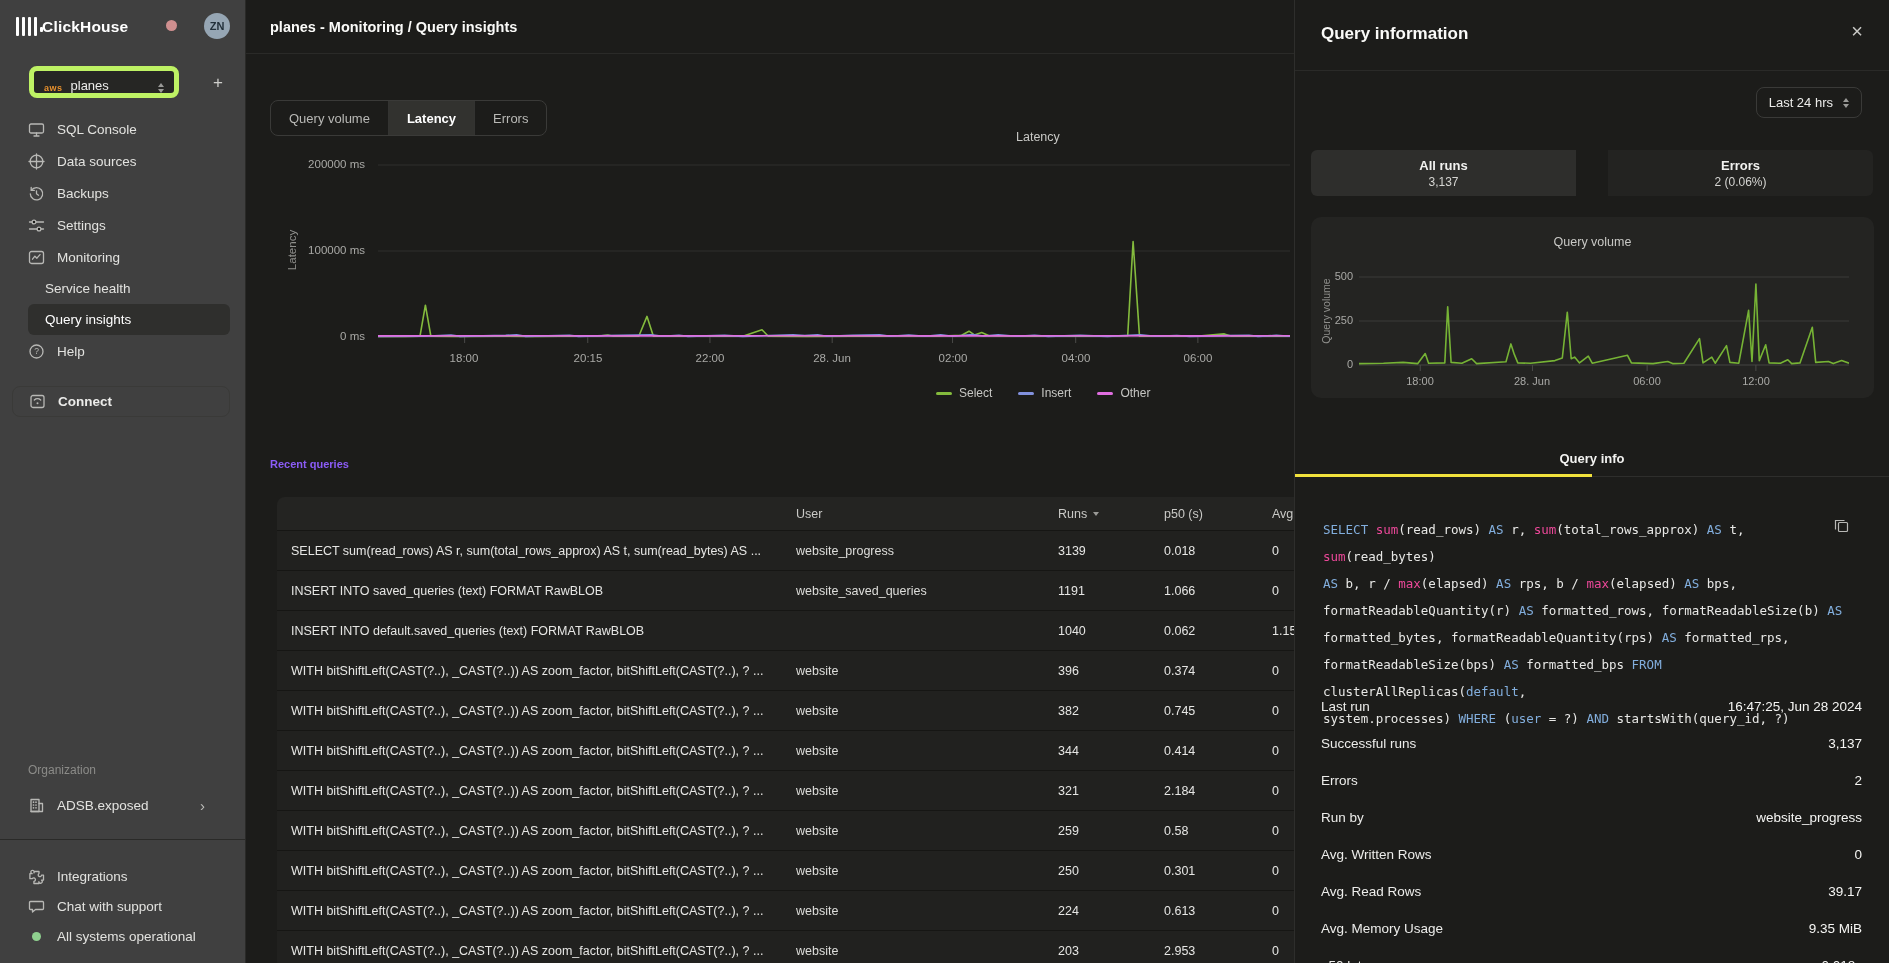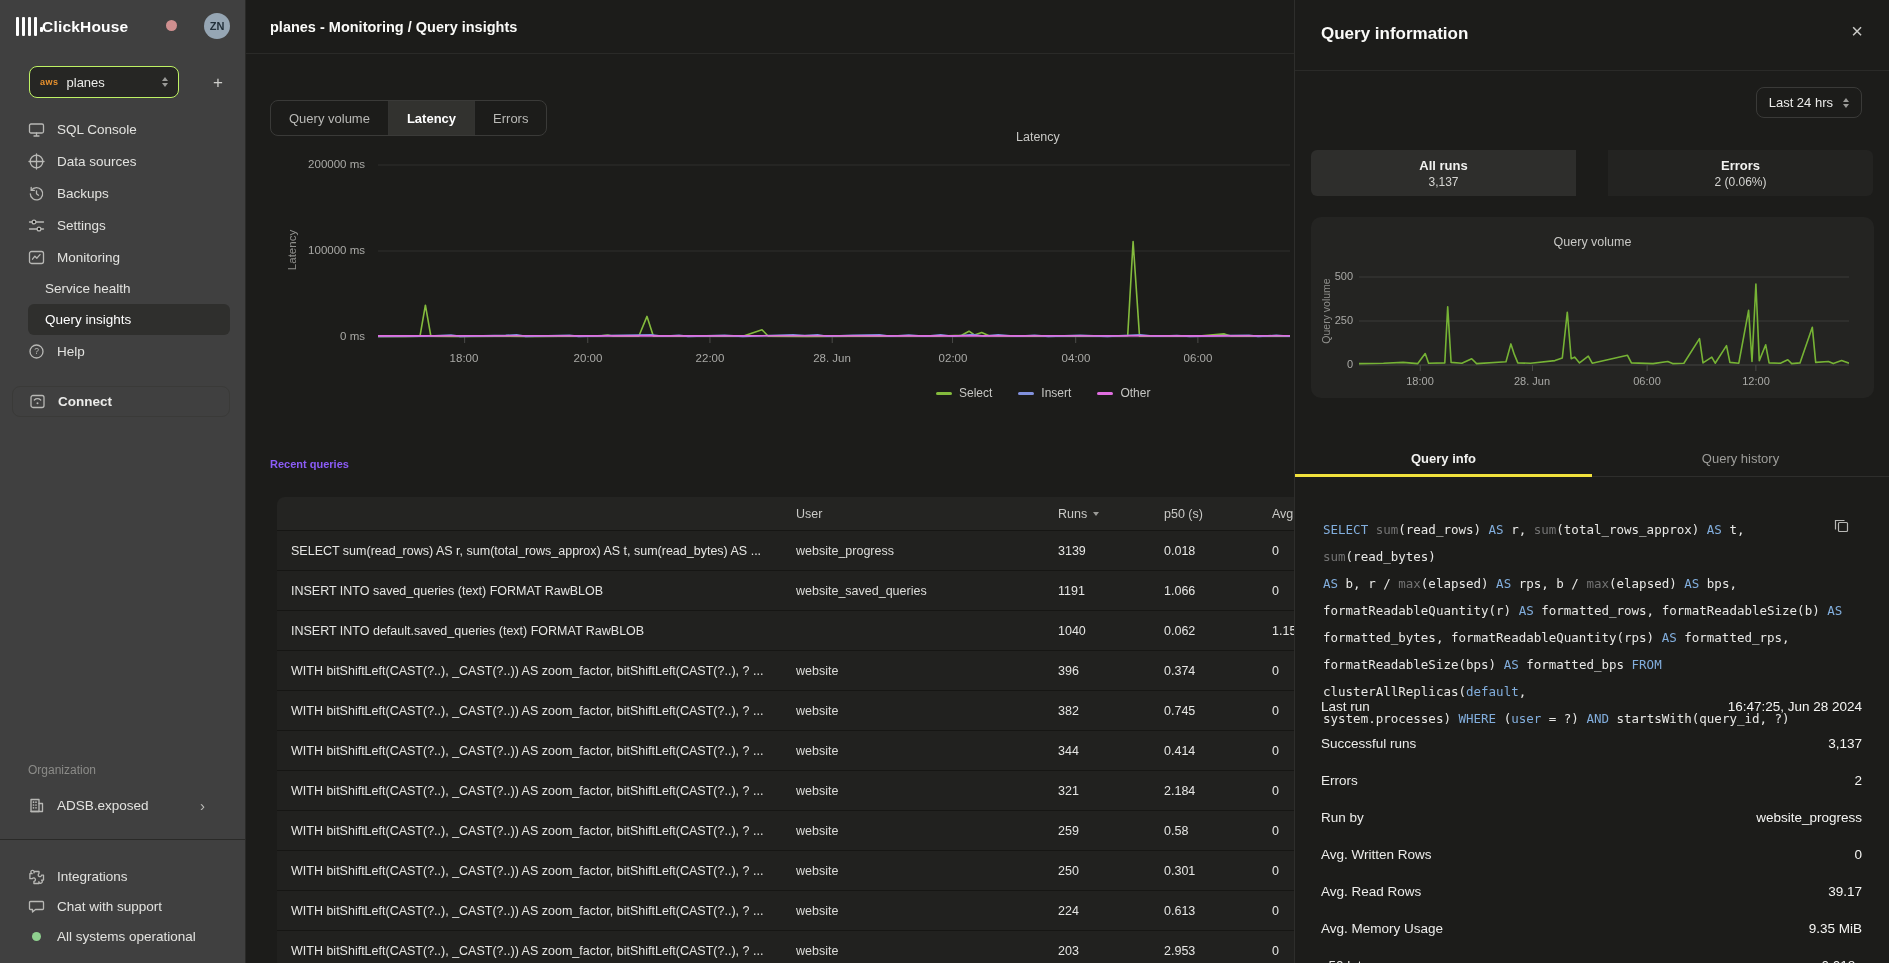--- a/index.html
+++ b/index.html
@@ -11,22 +11,22 @@
   #sidebar { position:fixed; left:0; top:0; width:246px; height:963px;
     background:#404040; border-right:1px solid #2a2a28; z-index:5; }
   .logo-bars { display:inline-flex; align-items:flex-end; gap:3px; height:19px; }
   .logo-bars i { display:block; width:3px; height:19px; background:#fff; border-radius:1px; }
   .logo-bars i.dot { height:5px; margin-bottom:4px; }
   .brand-name { font-size:15.5px; font-weight:700; color:#fff; letter-spacing:.2px; }
   .status-dot { width:11px; height:11px; border-radius:50%; background:#cf8f8f; }
   .avatar { width:26px; height:26px; border-radius:50%; background:#96a6b4; color:#22303a;
     font-size:11px; font-weight:700; display:flex; align-items:center; justify-content:center; }
   .selector { position:absolute; left:29px; top:66px; width:150px; height:32px;
-    background:#262624; border:1px solid #bef264; border-radius:8px;
-    display:flex; align-items:center; padding:0 10px; gap:8px; cursor:pointer; }
+    background:#262624; border:5px solid #bef264; border-radius:8px;
+    display:flex; align-items:flex-end; padding:0 10px; gap:8px; cursor:pointer; }
   .selector .aws { color:#e8912d; font-weight:700; font-size:9px; letter-spacing:.5px; }
   .sel-name { font-size:13px; color:#ececea; flex:1; }
   .updown { display:flex; flex-direction:column; gap:2px; align-items:center; }
   .tri-up { width:0; height:0; border-left:3.5px solid transparent; border-right:3.5px solid transparent; border-bottom:4px solid #9a9a97; }
   .tri-down { width:0; height:0; border-left:3.5px solid transparent; border-right:3.5px solid transparent; border-top:4px solid #9a9a97; }
   .plus-btn { position:absolute; left:205px; top:70px; width:26px; height:26px; border-radius:6px;
     color:#cfcfcc; font-size:17px; display:flex; align-items:center; justify-content:center; cursor:pointer; }
   .nav-item { position:absolute; left:0; width:246px; height:31px; display:flex; align-items:center; cursor:pointer; }
   .nav-item .nicon { position:absolute; left:28px; width:17px; height:17px; display:flex; align-items:center; justify-content:center; }
   .nav-item .nlabel { position:absolute; left:57px; font-size:13.5px; color:#e2e2df; }
@@ -100,21 +100,21 @@
   .qv-ytick { position:absolute; left:0; width:42px; text-align:right; font-size:11px; color:#a9a9a6; }
   .qv-xtick { position:absolute; transform:translateX(-50%); top:158px; font-size:11px; color:#a9a9a6; }
   #qv-svg { position:absolute; left:48px; top:38px; }
   .panel-tabs { position:absolute; left:0; top:440px; width:100%; height:37px; border-bottom:1px solid #2e2e2c; display:flex; }
   .ptab { flex:1; display:flex; align-items:center; justify-content:center; font-size:13px; color:#9d9d9a; cursor:pointer; }
   .ptab.active { color:#f2f2f0; font-weight:600; }
   .ptab-underline { position:absolute; left:0; top:474px; width:297px; height:3px; background:#f1e13c; }
   #code { position:absolute; left:28px; top:516px; width:540px; font-family:"DejaVu Sans Mono", monospace;
     font-size:12.5px; line-height:27px; color:#e8e8e6; }
   .c-kw { color:#82aedd; }
-  .c-fn { color:#737373; }
+  .c-fn { color:#ec4899; }
   #copy-icon { position:absolute; right:40px; top:518px; cursor:pointer; }
   #stats { position:absolute; left:26px; right:27px; top:688px; }
   .stat-row { height:37px; display:flex; align-items:center; justify-content:space-between; }
   .stat-label { font-size:13.5px; color:#ececea; }
   .stat-value { font-size:13.5px; color:#f5f5f3; }
 </style>
 </head>
 <body>
 
 <div id="sidebar">
@@ -279,21 +279,21 @@
       <line x1="454.176" x2="454.176" y1="197" y2="203" stroke="#4a4a48" stroke-width="1"></line>
       <line x1="574.5600000000001" x2="574.5600000000001" y1="197" y2="203" stroke="#4a4a48" stroke-width="1"></line>
       <line x1="697.6800000000001" x2="697.6800000000001" y1="197" y2="203" stroke="#4a4a48" stroke-width="1"></line>
       <line x1="819.888" x2="819.888" y1="197" y2="203" stroke="#4a4a48" stroke-width="1"></line>
       <polyline points="0.0,196.4 27.4,196.4 42.0,196.2 47.4,165.2 52.9,196.3 82.1,196.4 118.6,196.2 155.0,196.4 182.4,196.1 218.9,196.3 229.8,195.0 235.3,196.2 260.8,196.3 269.0,176.4 275.4,196.2 319.2,196.3 364.8,196.2 384.0,189.7 390.3,196.2 428.6,196.4 474.2,196.2 510.7,196.3 529.0,195.8 556.3,196.2 583.7,195.3 591.0,191.2 596.4,194.9 603.7,192.5 611.0,195.8 638.4,196.2 684.0,196.3 720.5,196.2 749.7,195.8 755.1,101.5 761.5,196.1 788.9,196.3 820.8,196.1 846.3,193.9 853.6,196.2 884.6,196.3 912.0,196.2" fill="none" stroke="#84bb3d" stroke-width="1.6" stroke-linejoin="round"></polyline>
       <polyline points="0.0,196.5 45.6,196.2 73.0,195.0 82.1,196.4 127.7,195.4 138.6,194.8 147.7,196.4 191.5,195.2 200.6,196.4 228.0,195.6 273.6,194.7 284.5,196.3 301.0,195.2 310.1,196.4 346.6,195.4 364.8,196.4 415.0,194.8 426.8,195.5 439.6,194.7 448.7,196.3 474.2,195.2 501.6,194.7 512.5,196.2 530.8,195.0 547.2,196.3 562.7,194.8 574.6,196.2 594.6,194.5 605.6,196.0 620.2,194.8 638.4,196.3 656.6,195.2 670.3,196.4 702.2,195.4 729.6,196.4 762.4,194.7 777.0,196.2 798.9,195.5 811.7,196.4 848.2,195.6 871.0,195.2 880.1,196.4 898.3,195.4 912.0,196.2" fill="none" stroke="#8291dd" stroke-width="1.6" stroke-linejoin="round"></polyline>
       <polyline points="0.0,195.9 136.8,195.8 273.6,195.9 410.4,195.7 547.2,195.9 684.0,195.8 820.8,195.9 912.0,195.8" fill="none" stroke="#e06ee0" stroke-width="1.6" stroke-linejoin="round"></polyline>
     </svg>
 
   <span class="xtick" style="left:218px;">18:00</span>
-  <span class="xtick" style="left:342px;">20:00</span>
+  <span class="xtick" style="left:342px;">20:15</span>
   <span class="xtick" style="left:464px;">22:00</span>
   <span class="xtick" style="left:586px;">28. Jun</span>
   <span class="xtick" style="left:707px;">02:00</span>
   <span class="xtick" style="left:830px;">04:00</span>
   <span class="xtick" style="left:952px;">06:00</span>
 
   <div class="legend">
     <span class="legend-item">
       <span class="legend-dash" style="background:#84bb3d;"></span>
       <span class="legend-text">Select</span>
@@ -441,21 +441,20 @@
         <polyline points="0.0,108.6 24.5,108.2 44.1,107.4 58.8,108.6 66.2,98.6 69.6,108.2 85.8,107.9 88.7,51.9 92.1,107.4 102.9,108.2 112.7,103.8 117.6,108.6 147.0,106.8 151.9,88.9 155.3,99.4 158.8,107.9 171.5,108.2 196.0,105.6 203.3,103.0 208.3,57.2 212.2,103.8 215.6,102.1 220.5,107.9 229.3,101.2 233.2,108.2 268.5,100.3 272.4,107.9 294.0,108.6 308.7,106.5 313.6,108.6 324.9,108.2 340.5,83.6 344.0,107.9 352.8,102.1 356.2,108.2 367.5,90.6 370.9,107.4 379.8,108.2 389.6,55.4 393.0,106.5 396.9,29.0 400.3,105.6 406.7,89.8 410.1,107.9 421.4,108.2 428.8,104.7 432.7,108.6 441.0,107.9 453.3,72.2 456.7,107.4 469.4,106.5 474.3,108.6 482.6,105.6 490.0,108.2" fill="none" stroke="#76b335" stroke-width="1.6" stroke-linejoin="round"></polyline>
       </svg>
     <span class="qv-xtick" style="left:109px;">18:00</span>
     <span class="qv-xtick" style="left:221px;">28. Jun</span>
     <span class="qv-xtick" style="left:336px;">06:00</span>
     <span class="qv-xtick" style="left:445px;">12:00</span>
   </div>
 
   <div class="panel-tabs">
     <div class="ptab active">Query info</div>
-    <div class="ptab">Query history</div>
   </div>
   <div class="ptab-underline"></div>
 
   <div id="code">
       <div class="code-line"><span class="c-kw">SELECT </span><span class="c-fn">sum</span><span>(read_rows) </span><span class="c-kw">AS </span><span>r, </span><span class="c-fn">sum</span><span>(total_rows_approx) </span><span class="c-kw">AS </span><span>t, </span><span class="c-fn">sum</span><span>(read_bytes)</span></div>
       <div class="code-line"><span class="c-kw">AS </span><span>b, r / </span><span class="c-fn">max</span><span>(elapsed) </span><span class="c-kw">AS </span><span>rps, b / </span><span class="c-fn">max</span><span>(elapsed) </span><span class="c-kw">AS </span><span>bps,</span></div>
       <div class="code-line"><span>formatReadableQuantity(r) </span><span class="c-kw">AS </span><span>formatted_rows, formatReadableSize(b) </span><span class="c-kw">AS</span></div>
       <div class="code-line"><span>formatted_bytes, formatReadableQuantity(rps) </span><span class="c-kw">AS </span><span>formatted_rps,</span></div>
       <div class="code-line"><span>formatReadableSize(bps) </span><span class="c-kw">AS </span><span>formatted_bps </span><span class="c-kw">FROM </span><span>clusterAllReplicas(</span><span class="c-kw">default</span><span>,</span></div>
       <div class="code-line"><span>system.processes) </span><span class="c-kw">WHERE </span><span>(</span><span class="c-kw">user</span><span> = ?) </span><span class="c-kw">AND </span><span>startsWith(query_id, ?)</span></div>

